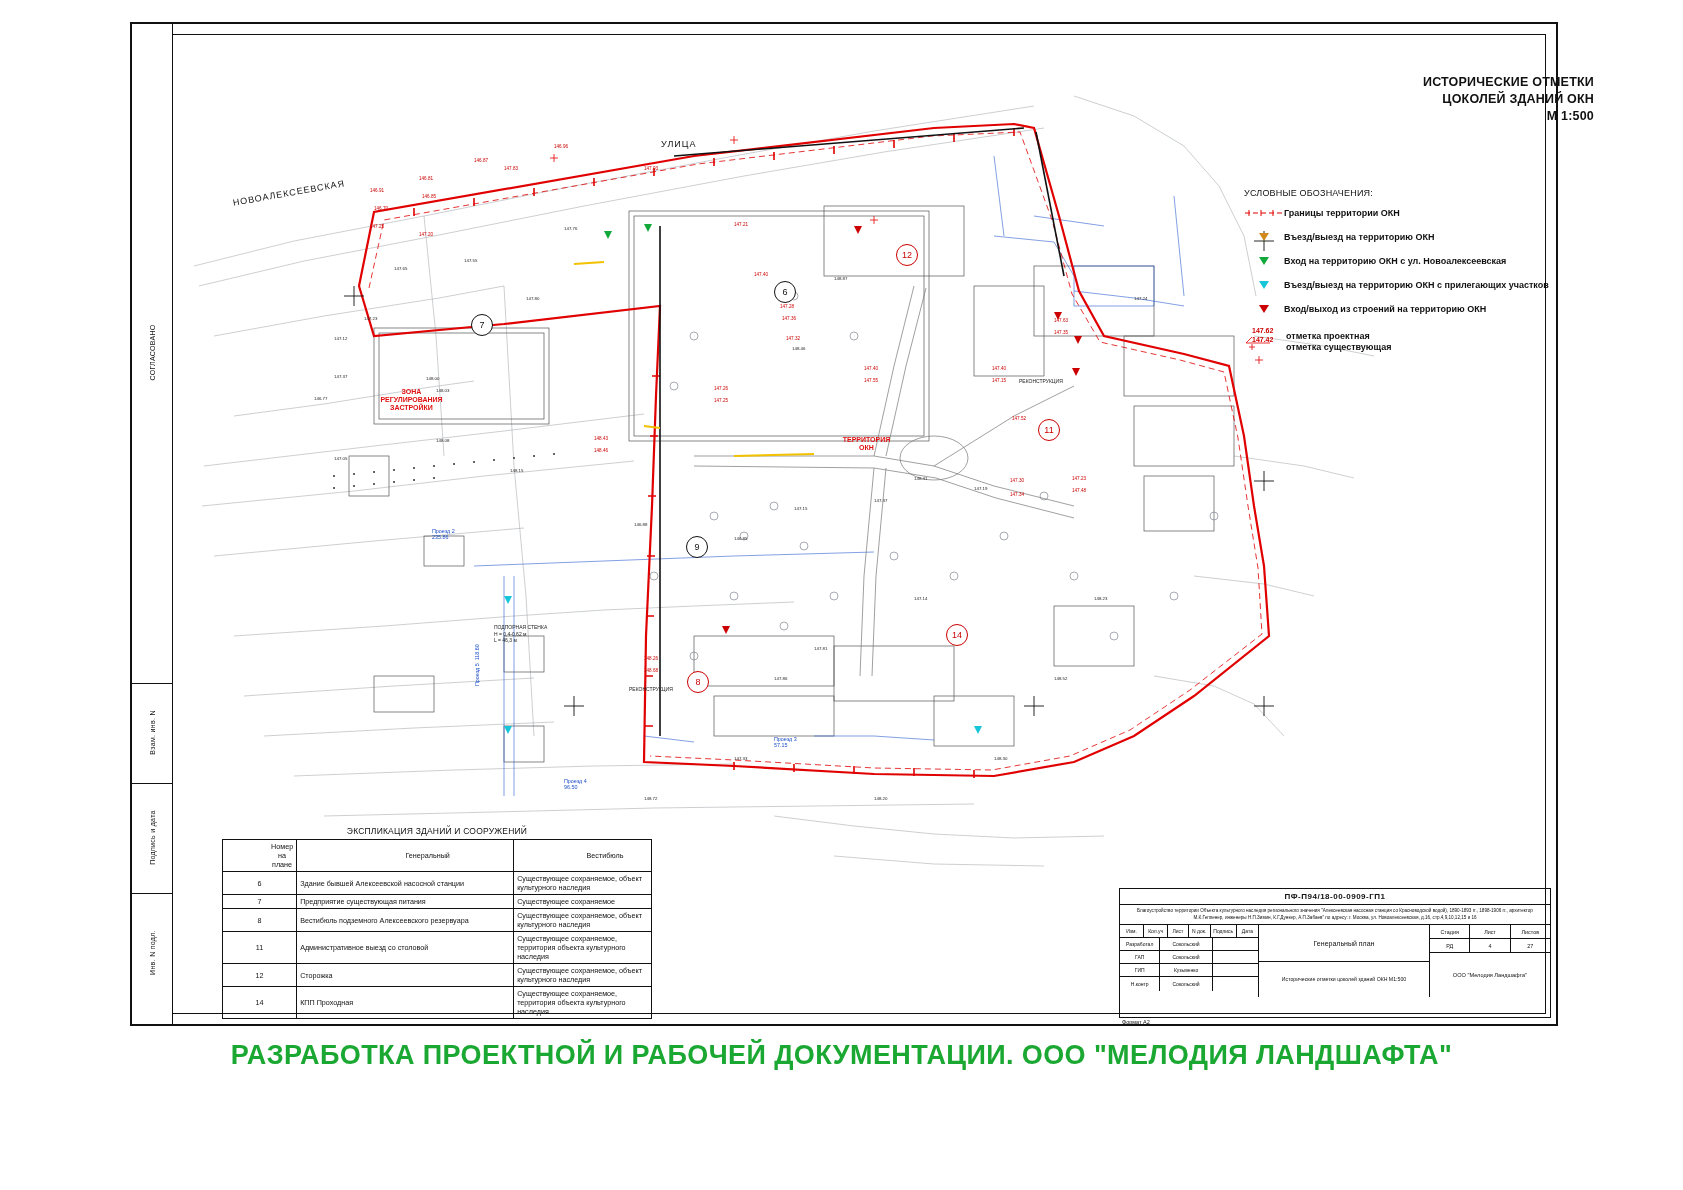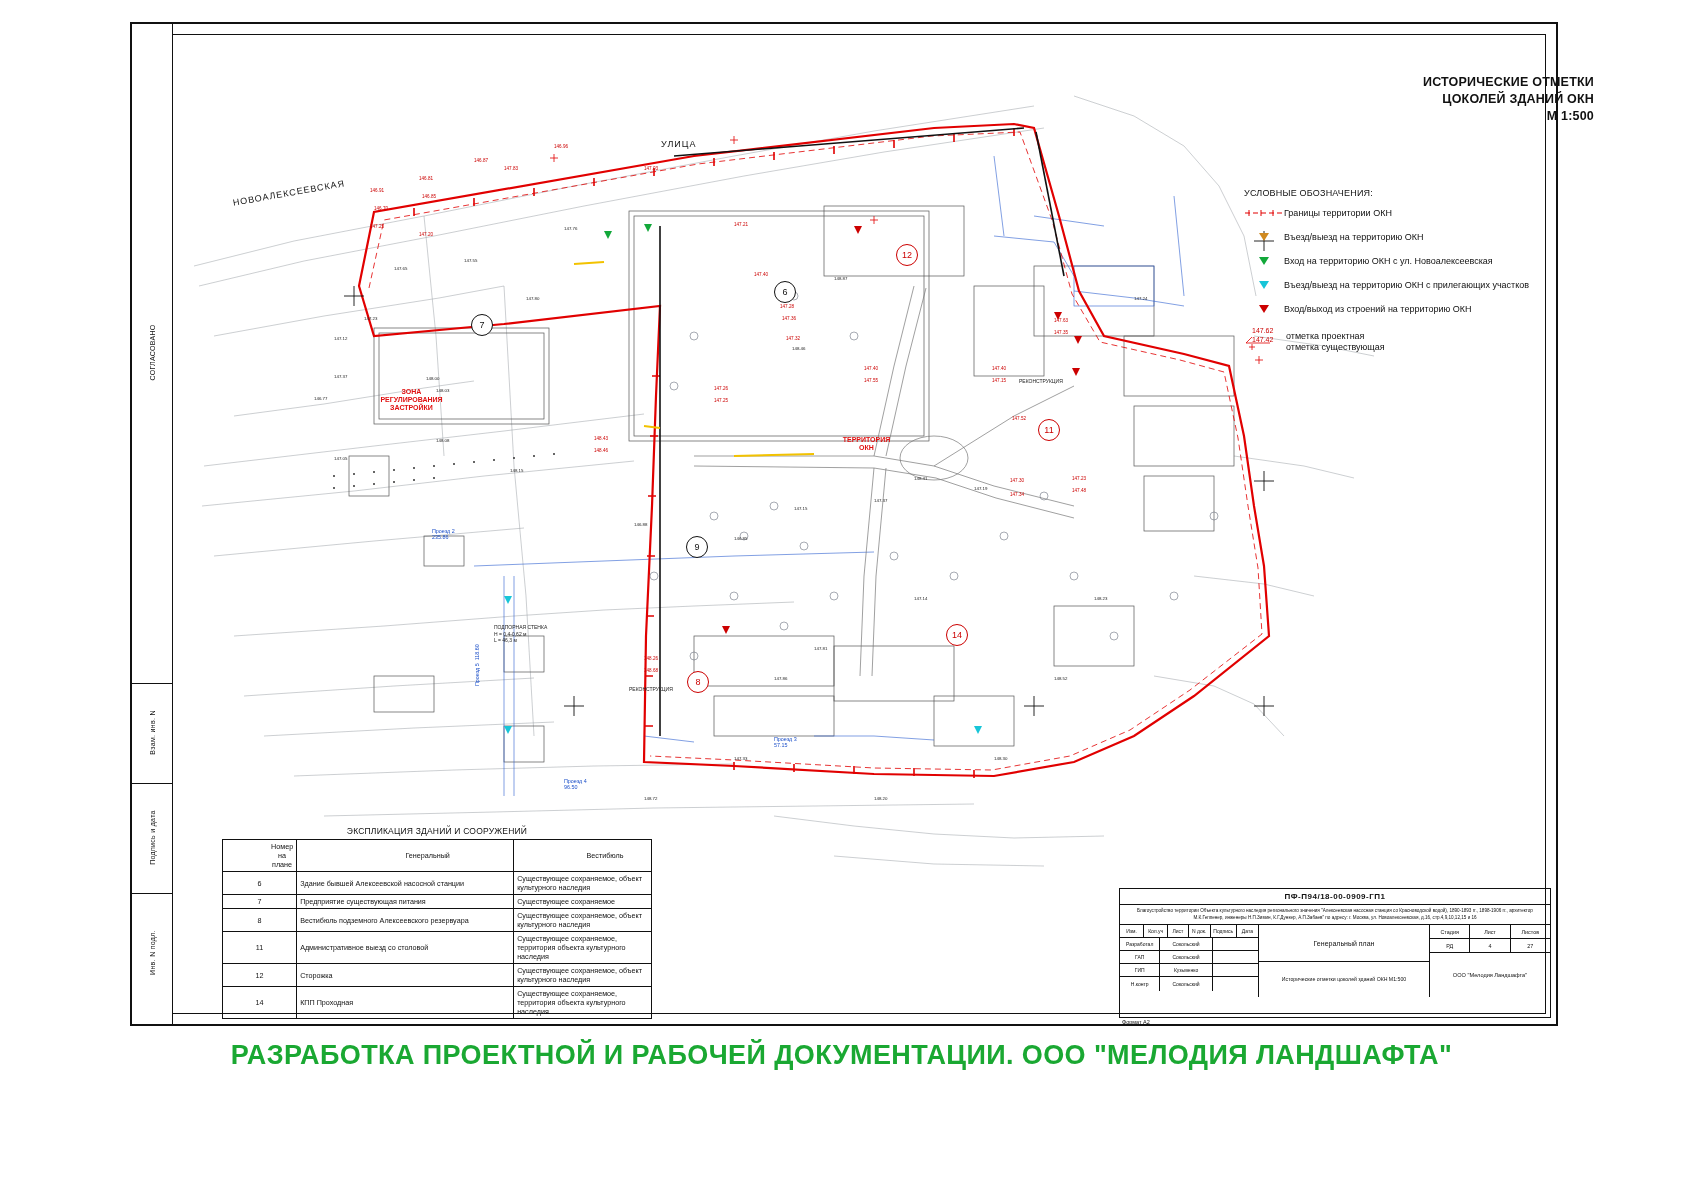--- a/index.html
+++ b/index.html
@@ -16,21 +16,21 @@
     position:absolute;left:50%;top:50%;transform-origin:center;margin-left:-60px;margin-top:-5px;width:120px;text-align:center;}
 
   
   #draw{position:absolute;left:42px;top:12px;width:1380px;height:986px;}
   svg.layer{position:absolute;left:0;top:0;width:100%;height:100%;overflow:visible;}
 
   
   #legend-title{position:absolute;left:1170px;top:38px;width:250px;text-align:right;font-weight:bold;font-size:12.5px;line-height:1.35;letter-spacing:.2px;}
   #legend{position:absolute;left:1070px;top:152px;width:330px;font-size:9px;}
   #legend .lg-head{font-size:9px;margin-bottom:9px;letter-spacing:.2px;}
-  #legend .lg-row{display:flex;align-items:center;margin-bottom:12px;}
+  #legend .lg-row{display:flex;align-items:center;margin-bottom:12px;font-weight:bold;}
   #legend .lg-ico{width:40px;flex:0 0 40px;display:flex;align-items:center;justify-content:center;height:12px;}
   #legend .lg-txt{font-size:9px;line-height:1.2;}
   .tri{width:0;height:0;border-left:5px solid transparent;border-right:5px solid transparent;border-top:8px solid #000;}
   .tri.orange{border-top-color:#d08a20;}
   .tri.green{border-top-color:#12a83a;}
   .tri.cyan{border-top-color:#17c5d8;}
   .tri.red{border-top-color:#cc0000;}
   #legend .lg-mark{position:relative;width:40px;height:18px;}
   #legend .mk-txt{position:absolute;left:8px;top:-4px;font-size:7px;color:#cc0000;}
   #legend .mk-txt2{position:absolute;left:8px;top:5px;font-size:7px;color:#cc0000;}

